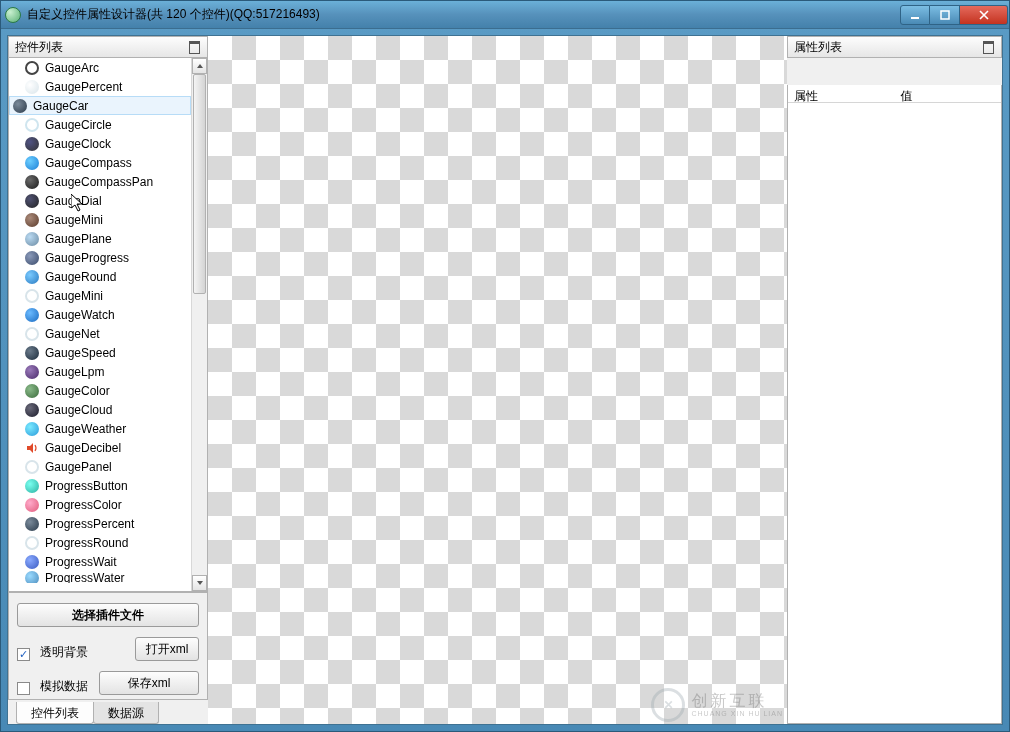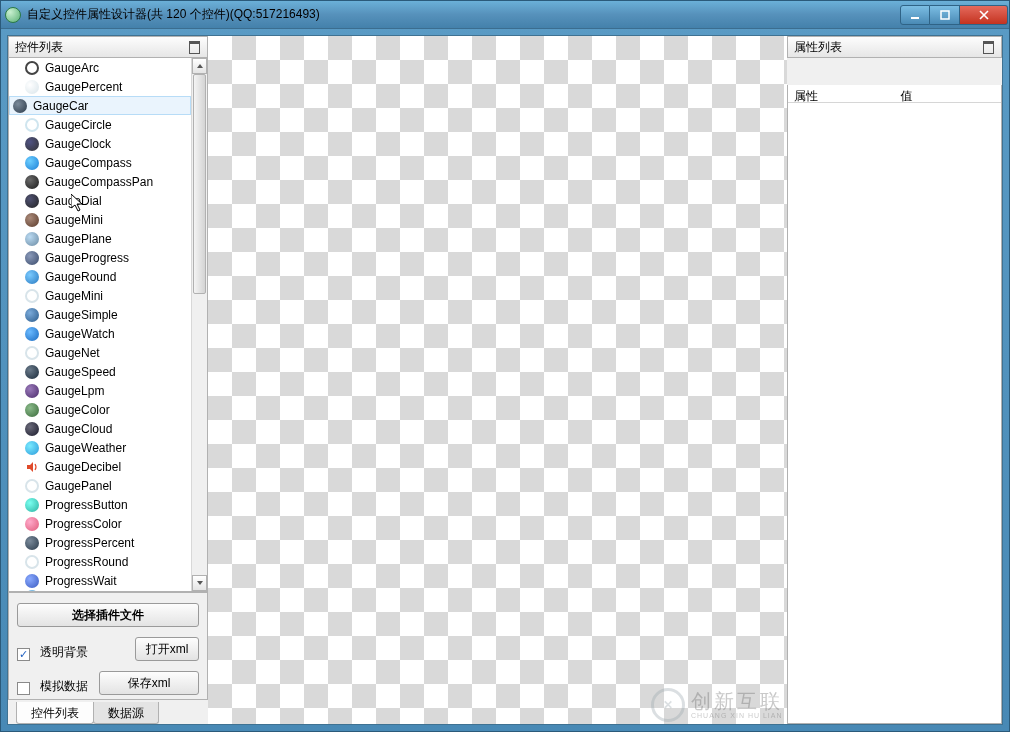--- a/index.html
+++ b/index.html
@@ -120,21 +120,21 @@
 }
 .watermark {
   position:absolute; right:4px; bottom:2px; display:flex; align-items:center; gap:6px;
   opacity:.35; color:#666;
 }
 .watermark .logo {
   width:34px; height:34px; border-radius:50%; border:3px solid #9aa6ad;
   display:flex; align-items:center; justify-content:center; font-weight:bold; color:#9aa6ad;
 }
 .watermark .wt { display:flex; flex-direction:column; line-height:1.1; }
-.watermark .wt .cn { font-size:20px; letter-spacing:3px; }
+.watermark .wt .cn { font-size:16px; letter-spacing:3px; }
 .watermark .wt .en { font-size:7px; letter-spacing:1px; }
 
 
 .right-panel { width:215px; display:flex; flex-direction:column;gap:27px; }
 .prop-grid {
   flex:1; background:#fff; border:1px solid #b1b1b1; border-top:none;
   overflow:hidden;
 }
 .prop-head { display:flex; height:18px; border-bottom:1px solid #d6d6d6; }
 .prop-head > div { flex:1; padding:3px 6px; }
@@ -225,24 +225,20 @@
             </div>
             <div class="list-item">
               <span class="wicon" style="background: radial-gradient(circle at 35% 35%, rgb(122, 202, 255), rgb(42, 122, 192));"></span>
               <span>GaugeRound</span>
             </div>
             <div class="list-item">
               <span class="wicon" style="background: rgb(255, 255, 255); border: 2px solid rgb(216, 228, 234);"></span>
               <span>GaugeMini</span>
             </div>
             <div class="list-item">
-              <span class="wicon" style="background: radial-gradient(circle at 35% 35%, rgb(122, 170, 218), rgb(42, 90, 138));"></span>
-              <span>GaugeSimple</span>
-            </div>
-            <div class="list-item">
               <span class="wicon" style="background: radial-gradient(circle at 35% 35%, rgb(106, 186, 255), rgb(26, 106, 192));"></span>
               <span>GaugeWatch</span>
             </div>
             <div class="list-item">
               <span class="wicon" style="background: rgb(255, 255, 255); border: 2px solid rgb(216, 228, 234);"></span>
               <span>GaugeNet</span>
             </div>
             <div class="list-item">
               <span class="wicon" style="background: radial-gradient(circle at 35% 35%, rgb(106, 122, 138), rgb(26, 42, 58));"></span>
               <span>GaugeSpeed</span>

